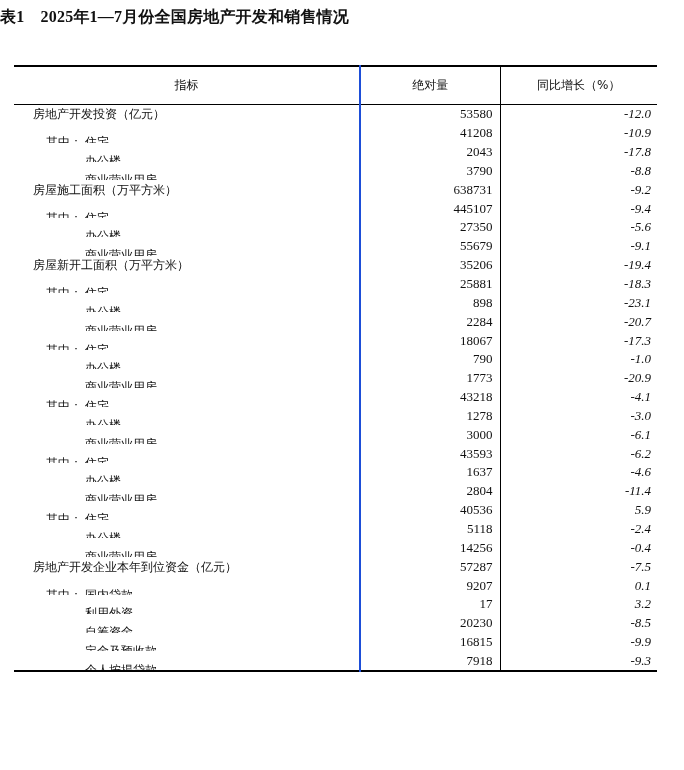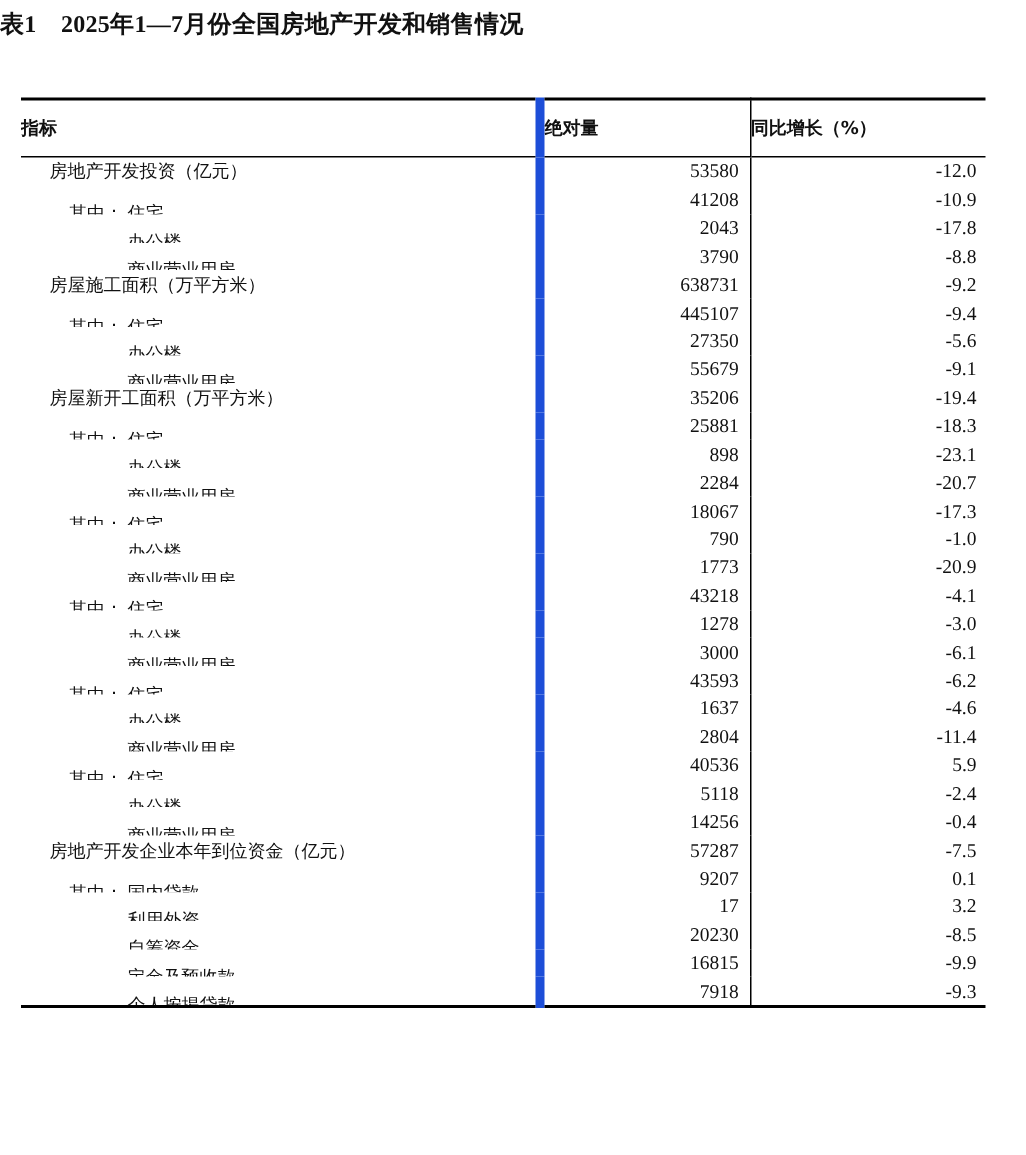--- a/index.html
+++ b/index.html
@@ -9,34 +9,34 @@
     font-family: "Liberation Serif", "DejaVu Serif", serif; font-weight: bold;
     font-size: 16px; line-height: 24px; letter-spacing: 0.2px;
   }
   .tbl {
     position: absolute; left: 14px; top: 65px; width: 643px;
     border-top: 2px solid #000; border-bottom: 2px solid #000;
     border-collapse: collapse; table-layout: fixed;
   }
   .tbl td, .tbl th { padding: 0; white-space: nowrap; overflow: hidden; }
   .c1 { width: 346px; }
-  .c2 { width: 140px; border-left: 6px solid #1d4ed8; }
+  .c2 { width: 140px; border-left: 2px solid #1d4ed8; }
   .c3 { width: 157px; border-left: 1px solid #000; }
   .hdr th {
-    height: 37px; font-weight: bold; text-align: left; border-bottom: 1px solid #000;
+    height: 37px; font-weight: normal; text-align: center; border-bottom: 1px solid #000;
     font-family: "DejaVu Sans", "Liberation Sans", sans-serif; font-size: 12px;
   }
   .row td { height: 18.85px; line-height: 18px; }
   .lbl { font-family: "DejaVu Sans", "Liberation Sans", sans-serif; font-size: 12px; position: relative; }
   .lv0 .txt { padding-left: 19px; }
   .lv1 .pre { position: absolute; left: 32px; }
   .lv1 .txt, .lv2 .txt { position: absolute; left: 71px; }
   .num { text-align: right; font-family: "Liberation Serif", "DejaVu Serif", serif; font-size: 13px; }
   .c2.num { padding-right: 7px; }
-  .c3.num { padding-right: 6px; }
+  .c3.num { padding-right: 6px; font-style: italic; }
 </style>
 </head>
 <body>
 
 <div class="title">表1　2025年1—7月份全国房地产开发和销售情况</div>
 
 <table class="tbl">
   <colgroup>
       <col class="c1">
       <col class="c2">

